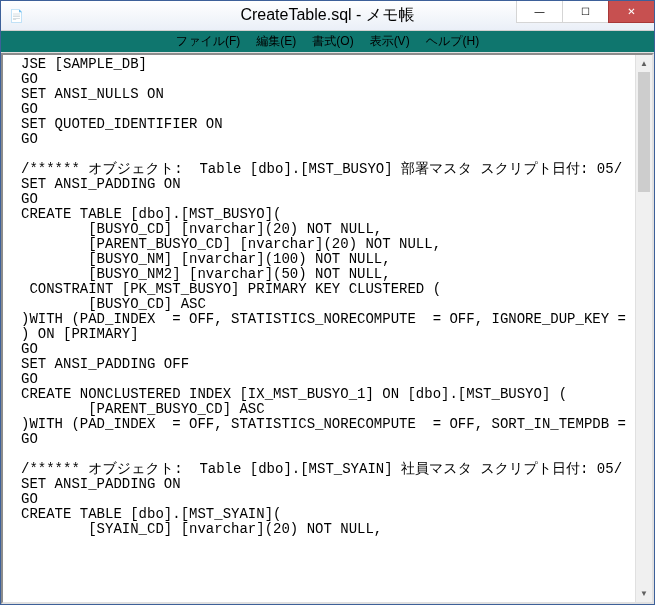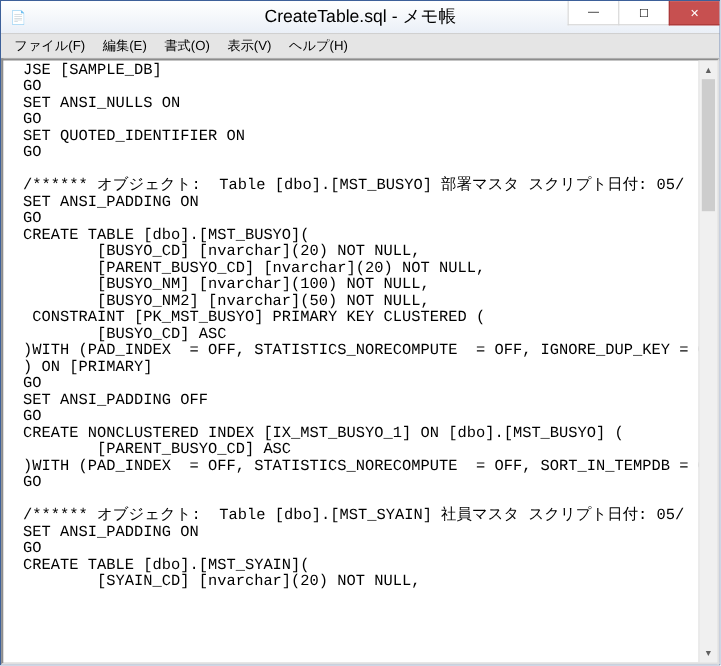--- a/index.html
+++ b/index.html
@@ -58,27 +58,28 @@
     border-bottom: 1px solid #d5d5d5;
     cursor: default;
   }
   .win-btn.close {
     background: #c75050;
     color: #fff;
     border-color: #a83838;
   }
   .menubar {
     height: 22px;
-    background: #e5e5e5;
+    background: #0f766e;
     display: flex;
     align-items: center;
     padding: 0 6px;
     gap: 4px;
     border-bottom: 1px solid #e0e0e0;
     font-size: 12px;
+    justify-content: center;
   }
   .menu-item {
     padding: 2px 6px;
     cursor: default;
   }
   .content-frame {
     flex: 1;
     border: 2px inset #e0e0e0;
     margin: 0;
     background: #ffffff;

